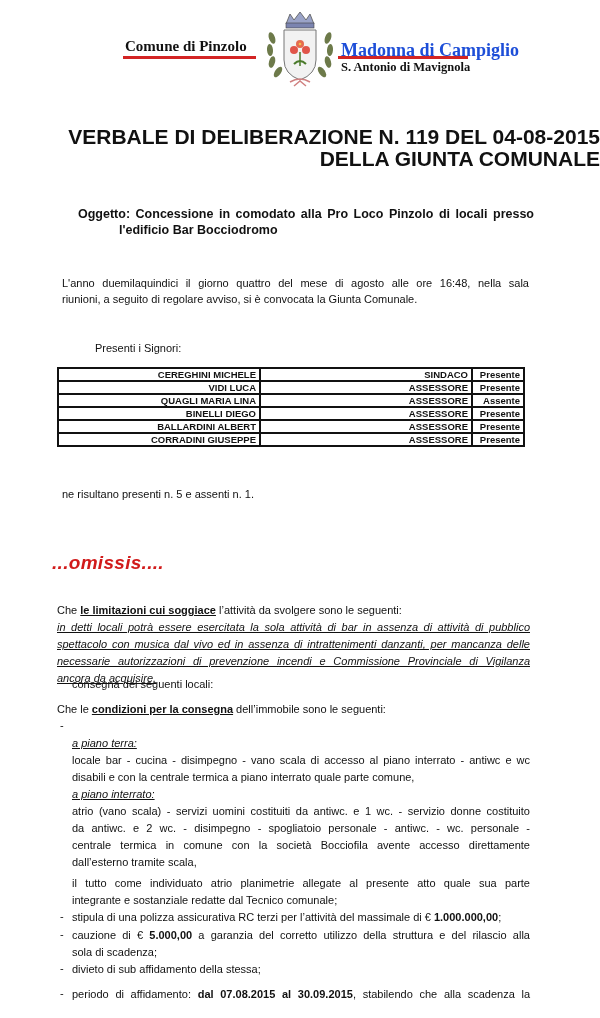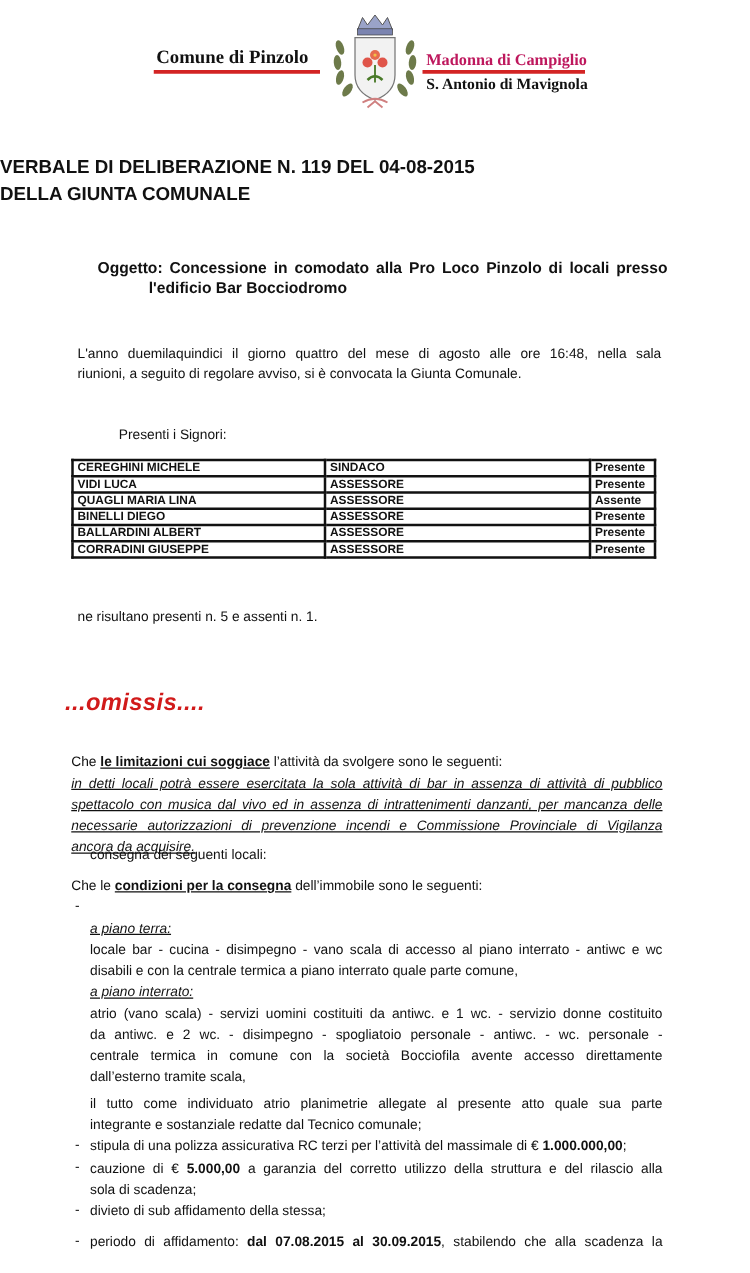--- a/index.html
+++ b/index.html
@@ -1,41 +1,41 @@
 <!DOCTYPE html>
 <html><head>
 <meta charset="utf-8">
 <style>
   html, body { margin: 0; padding: 0; background: #ffffff; }
   body { width: 600px; height: 1018px; position: relative; overflow: hidden; color: #111; font-family: "Liberation Sans", sans-serif; }
 
   
   .hdr-left { position: absolute; left: 125px; top: 38px; font-family: "Liberation Serif", serif; font-weight: bold; font-size: 15px; color: #111; }
   .hdr-left-rule { position: absolute; left: 123px; top: 56px; width: 133px; height: 3px; background: #d32424; }
-  .hdr-right1 { position: absolute; left: 341px; top: 40px; font-family: "Liberation Serif", serif; font-weight: bold; font-size: 13px; color: #be185d; }
+  .hdr-right1 { position: absolute; left: 341px; top: 40px; font-family: "Liberation Serif", serif; font-weight: bold; font-size: 18px; color: #1d4ed8; }
   .hdr-right-rule { position: absolute; left: 338px; top: 56px; width: 130px; height: 3px; background: #d32424; }
   .hdr-right2 { position: absolute; left: 341px; top: 60px; font-family: "Liberation Serif", serif; font-weight: bold; font-size: 12.5px; color: #111; }
   .crest { position: absolute; left: 258px; top: 8px; width: 84px; height: 84px; }
 
   
-  .title { position: absolute; left: 0; width: 600px; text-align: left; font-weight: bold; font-size: 15px; color: #111; }
+  .title { position: absolute; left: 0; width: 600px; text-align: right; font-weight: bold; font-size: 21px; color: #111; }
   .t1 { top: 125px; }
   .t2 { top: 147px; }
 
   .oggetto { position: absolute; left: 78px; top: 206px; width: 456px; font-weight: bold; font-size: 12.5px; line-height: 17px; text-align: justify; text-align-last: justify; }
   .oggetto2 { position: absolute; left: 119px; top: 223px; font-weight: bold; font-size: 12.5px; }
 
   .p { position: absolute; font-size: 11px; line-height: 16px; color: #111; }
   .intro { left: 62px; top: 275px; width: 467px; text-align: justify; }
   .intro .l1 { display: block; text-align-last: justify; }
   .presenti { left: 62px; top: 340px; margin-left: 33px; }
 
   
   .members { position: absolute; left: 57px; top: 367px; border-collapse: collapse; border: 2px solid #111; font-size: 9.5px; font-weight: bold; }
-  .members td { border: 2px solid #111; height: 11px; padding: 0 3px; line-height: 11px; }
+  .members td { border: 2px solid #111; height: 11px; padding: 0 3px; line-height: 11px; text-align: right; }
   .members td.c1 { width: 194px; }
   .members td.c2 { width: 204px; margin-left: 40px; }
   .members td.c3 { width: 44px; }
 
   .risultano { left: 62px; top: 486px; }
 
   .omissis { position: absolute; left: 52px; top: 552px; font-family: "Liberation Sans", sans-serif; font-style: italic; font-weight: bold; font-size: 19px; color: #d11a1a; letter-spacing: 0.3px; }
 
   .body-text { position: absolute; left: 57px; width: 473px; font-size: 11px; line-height: 17px; color: #111; }
   .just-last { text-align: justify; text-align-last: justify; }

